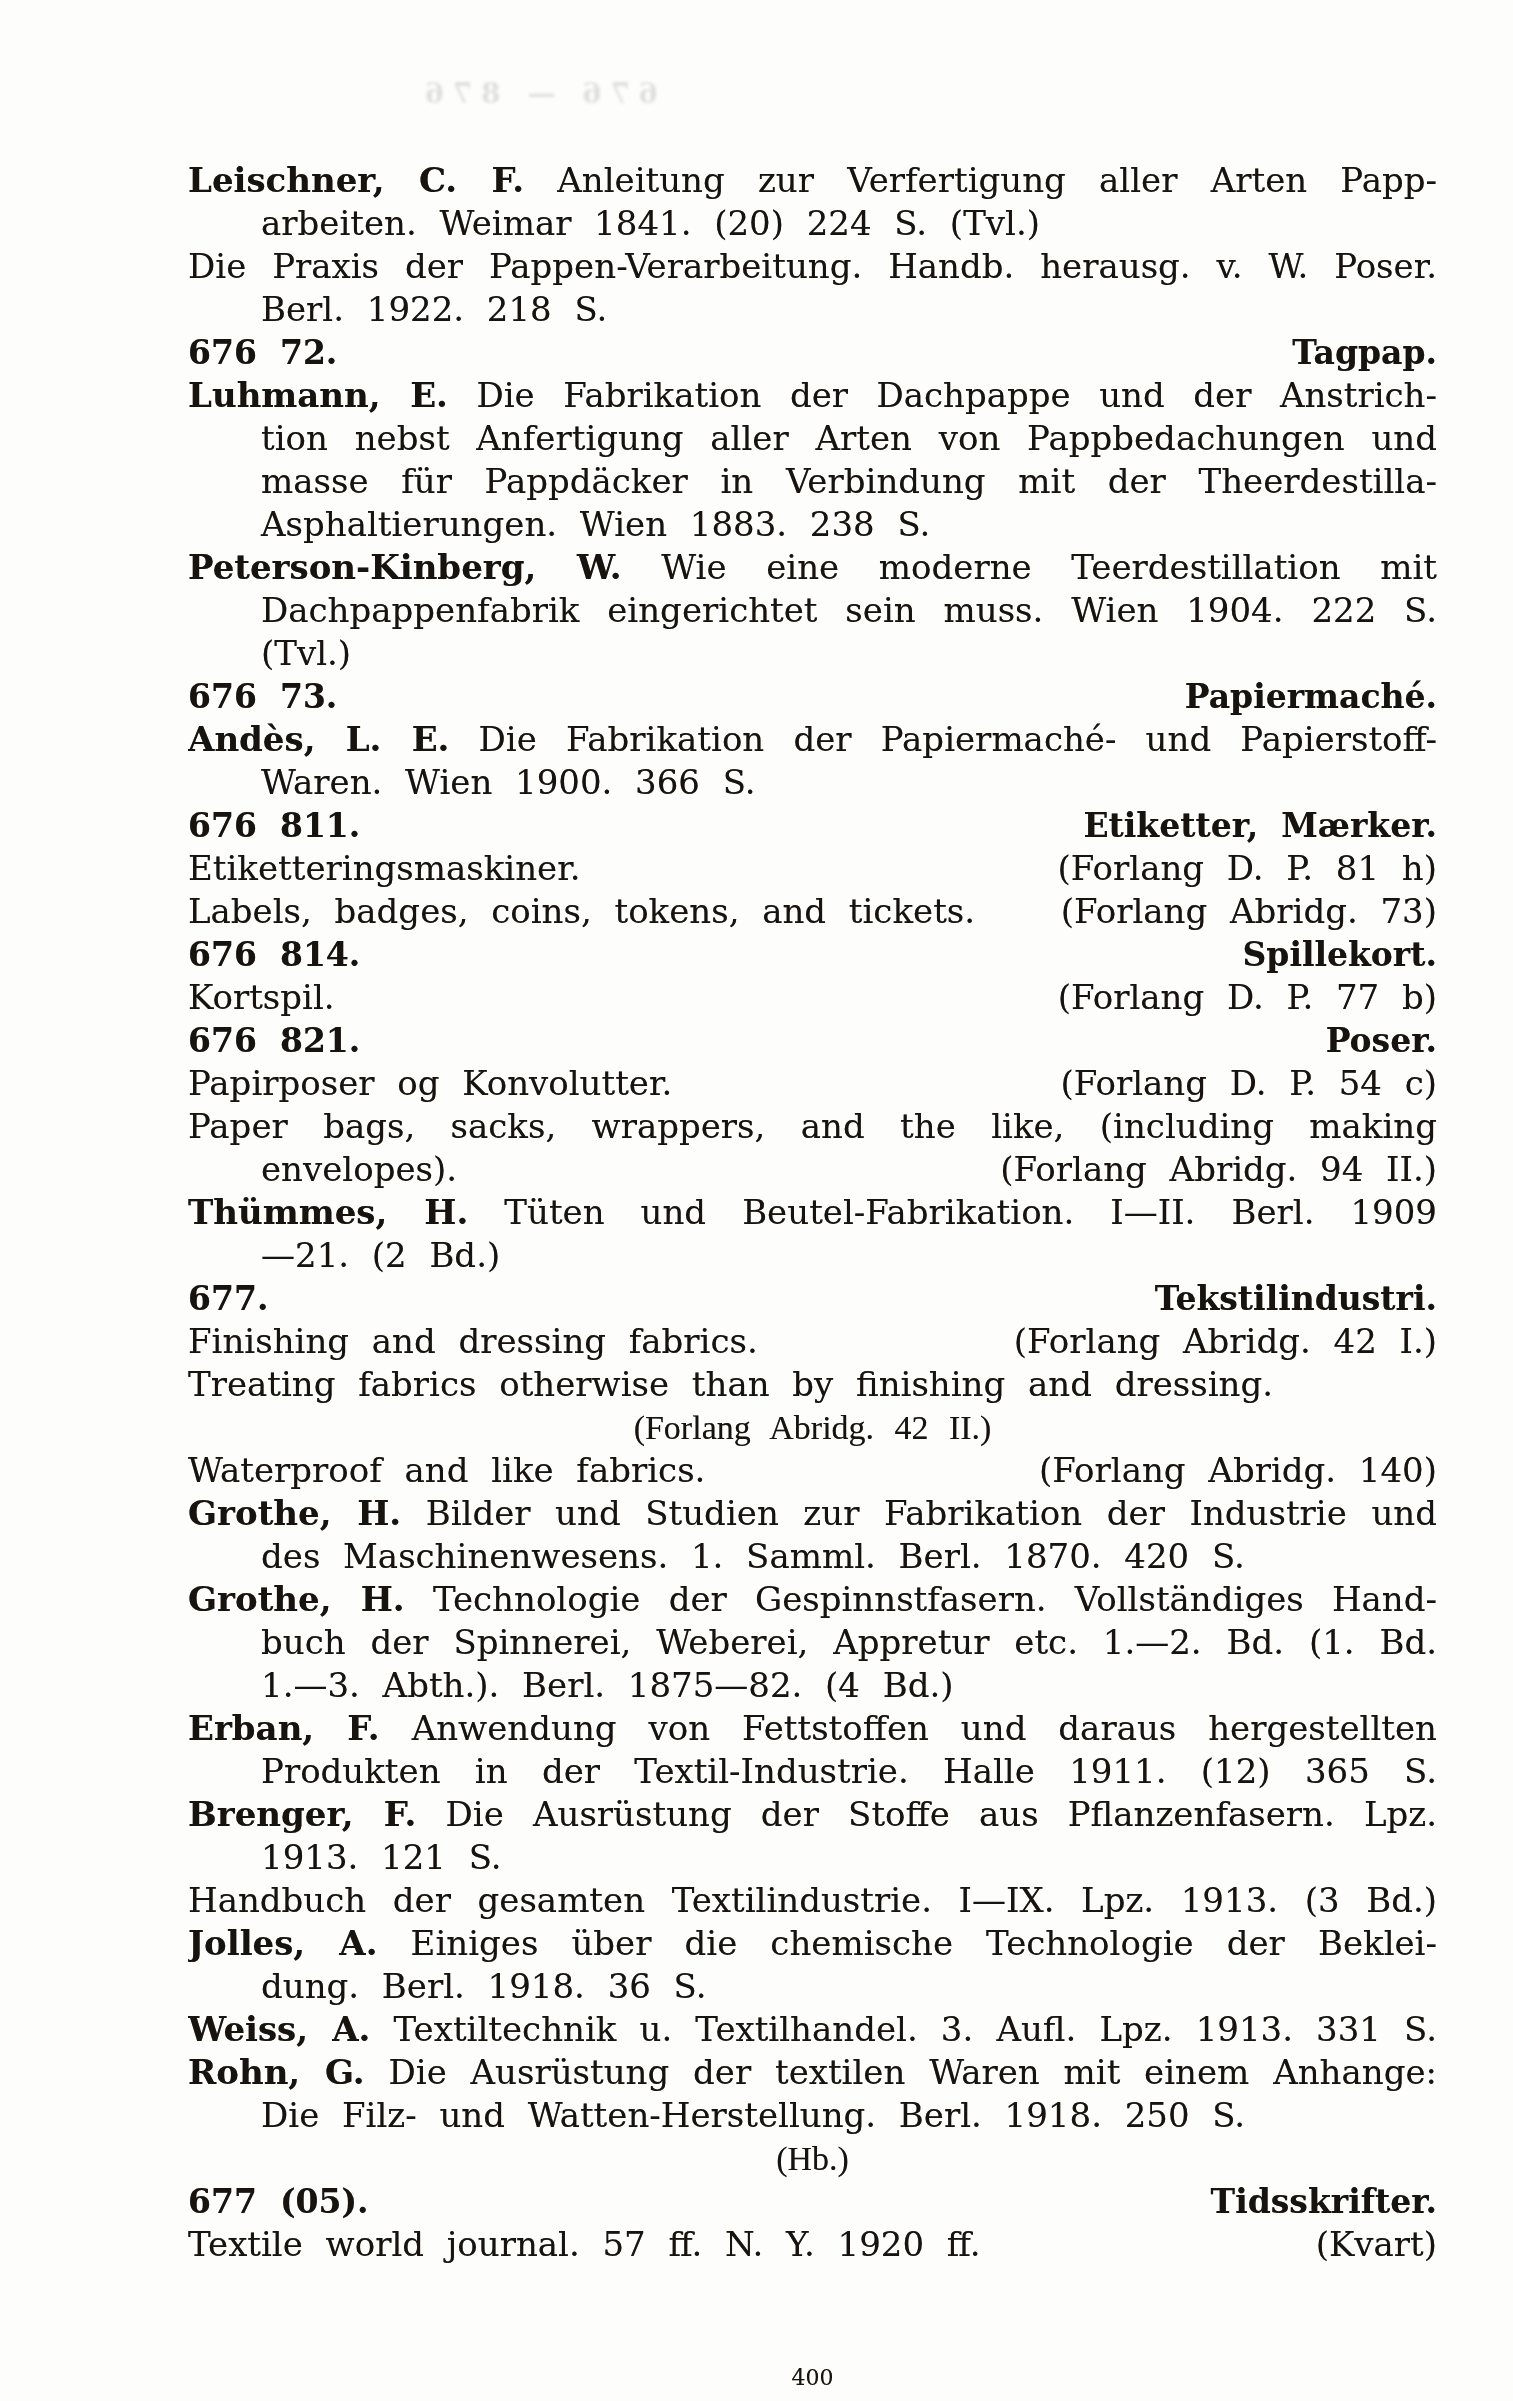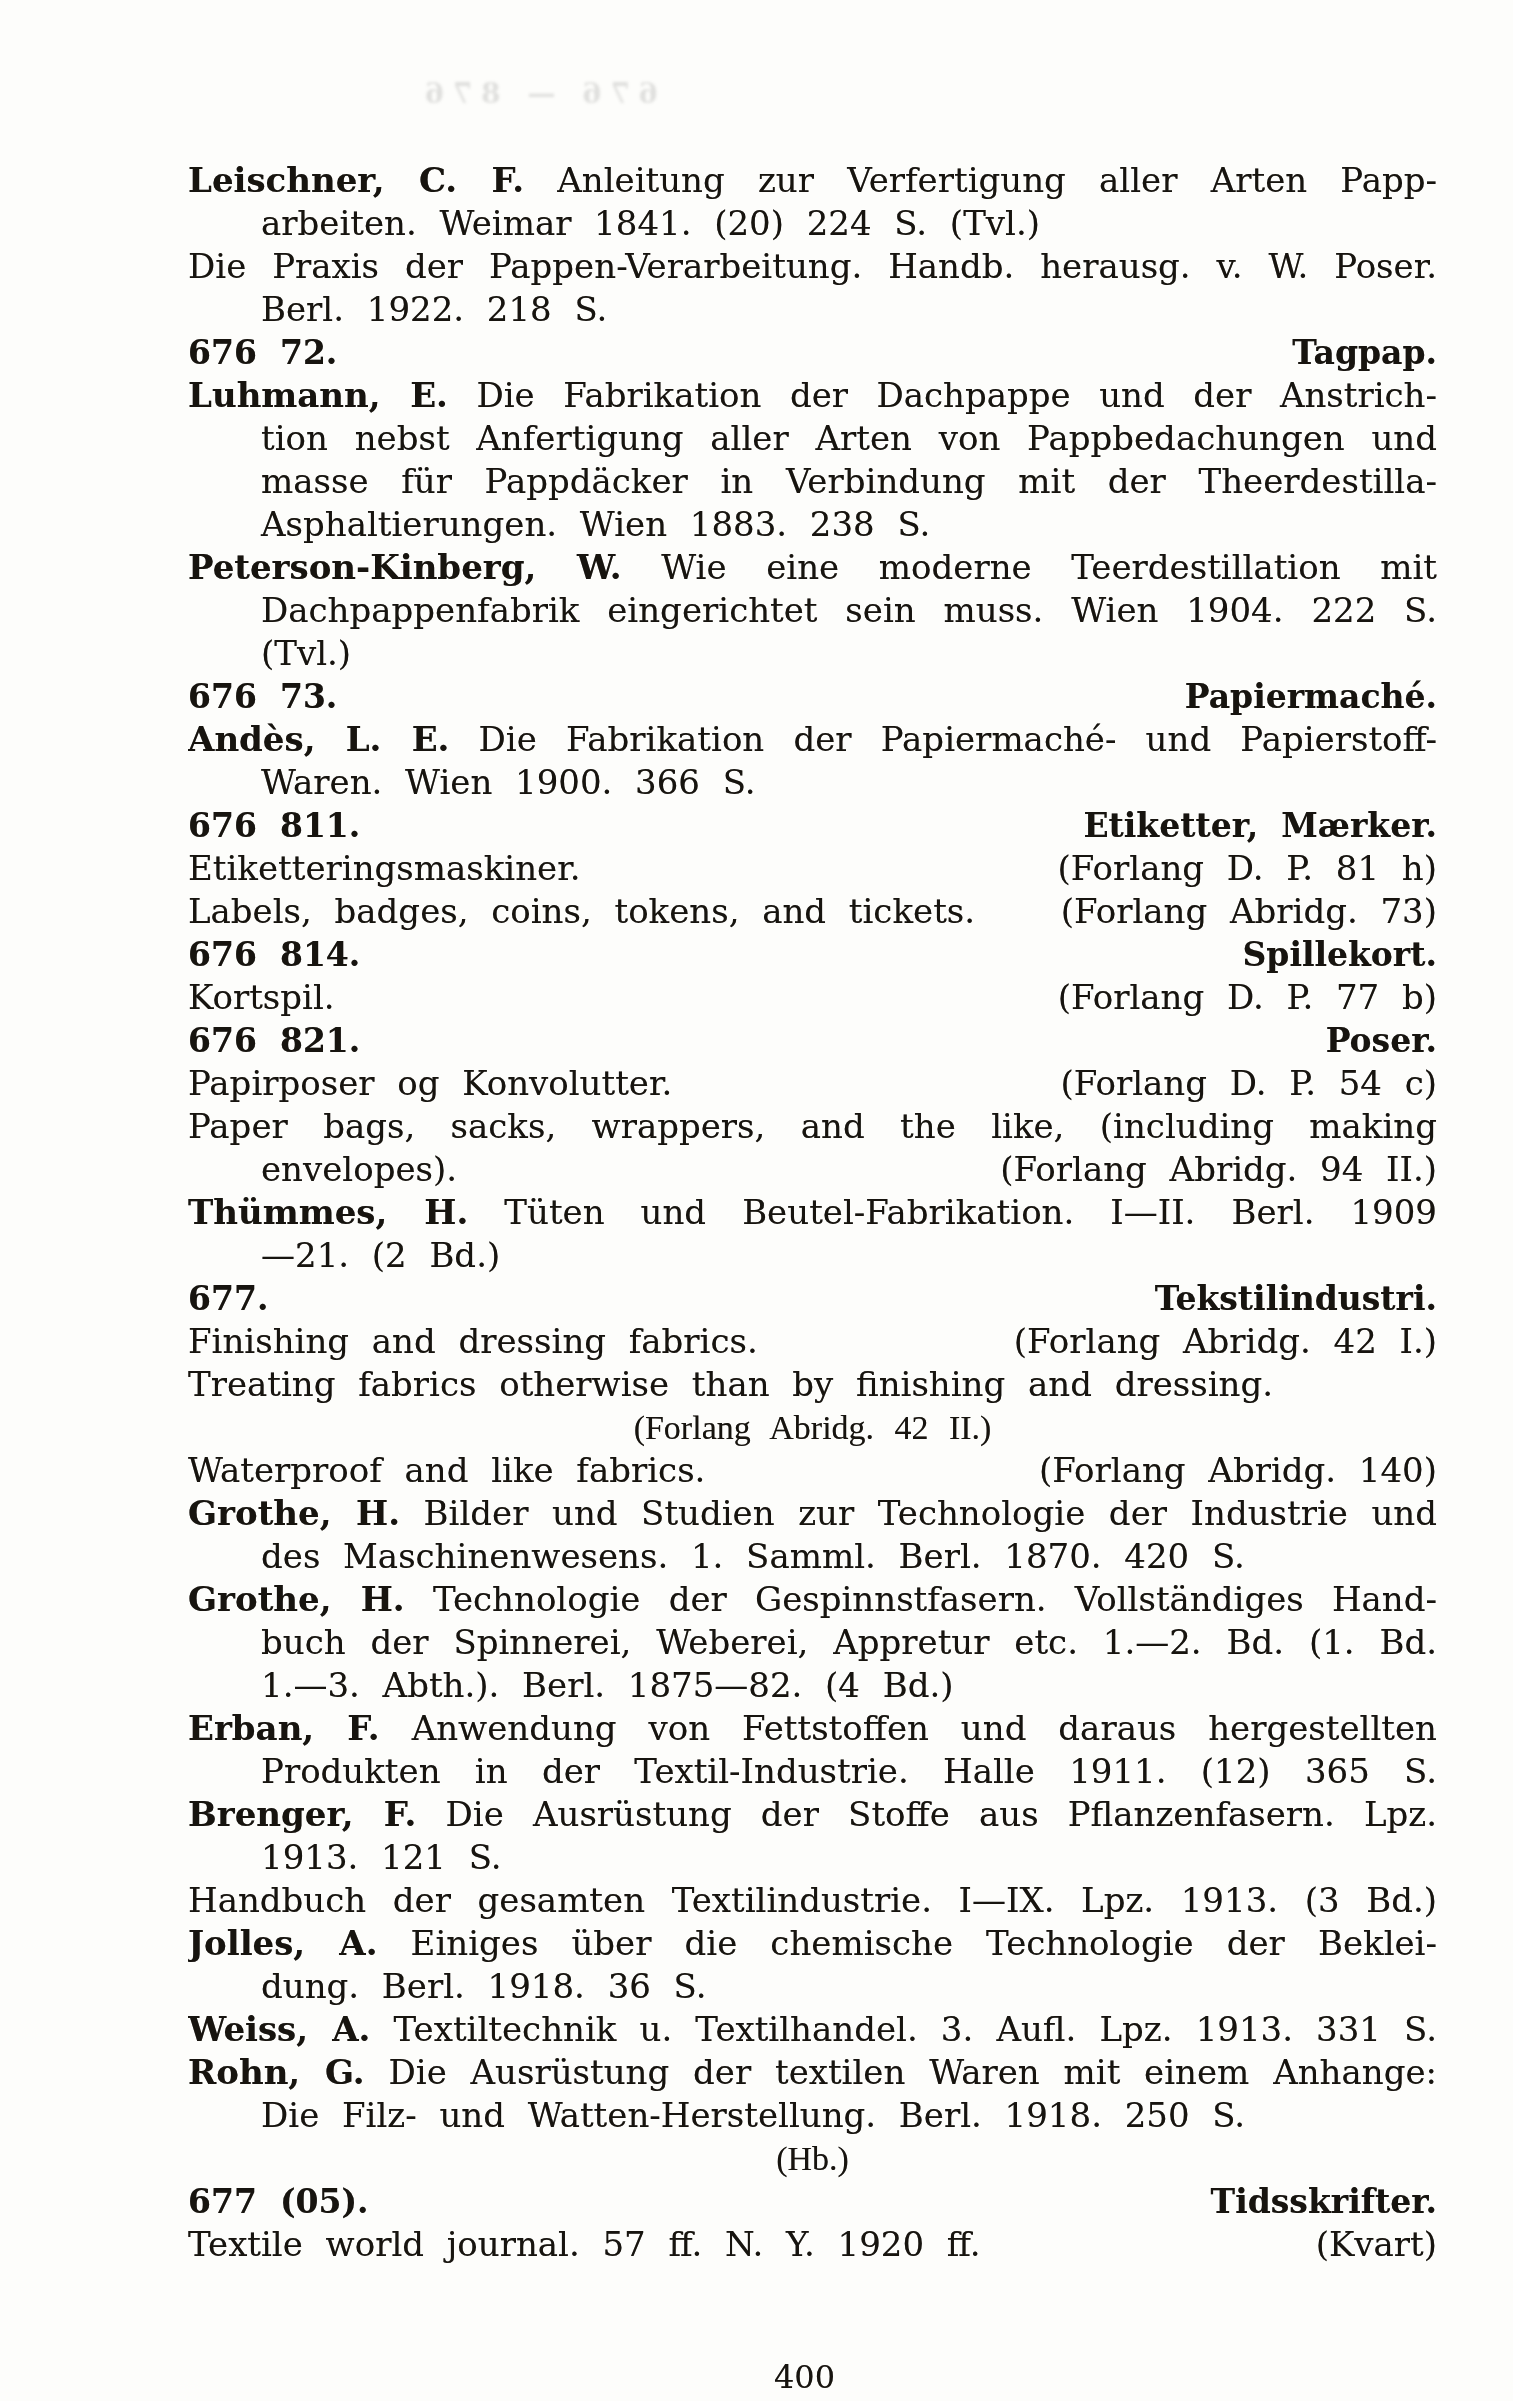--- a/index.html
+++ b/index.html
@@ -59,26 +59,26 @@
   .line.split {
     display: flex;
     justify-content: space-between;
     align-items: baseline;
   }
   .line.heading { font-size: 33px; }
   .line .right-text { white-space: nowrap; }
   .page-number {
     position: absolute;
     top: 2356px;
-    left: 180px;
+    left: 188px;
     width: 1249px;
     height: 43px;
     line-height: 43px;
     text-align: center;
-    font-size: 32px;
+    font-size: 22px;
     text-shadow: 0 0 0.5px rgba(20, 16, 10, 0.45);
   }
 </style>
 </head>
 <body>
 
 <div class="page">
   <div class="artifact">676 — 876</div>
 
   <main class="content" id="lines">
@@ -145,21 +145,21 @@
       <div class="line split">
         <span class="left-text"><span>Finishing and dressing fabrics.</span></span>
         <span class="right-text">(Forlang Abridg. 42 I.)</span>
       </div>
       <div class="line left"><span class="left-text"><span>Treating fabrics otherwise than by finishing and dressing.</span></span></div>
       <div class="line rightonly"><span class="left-text"><span>(Forlang Abridg. 42 II.)</span></span></div>
       <div class="line split">
         <span class="left-text"><span>Waterproof and like fabrics.</span></span>
         <span class="right-text">(Forlang Abridg. 140)</span>
       </div>
-      <div class="line justify"><span class="left-text"><b>Grothe, H.</b><span> Bilder und Studien zur Technologie der Industrie und</span></span></div>
+      <div class="line justify"><span class="left-text"><b>Grothe, H.</b><span> Bilder und Studien zur Fabrikation der Industrie und</span></span></div>
       <div class="line left indent"><span class="left-text"><span>des Maschinenwesens. 1. Samml. Berl. 1870. 420 S.</span></span></div>
       <div class="line justify"><span class="left-text"><b>Grothe, H.</b><span> Technologie der Gespinnstfasern. Vollständiges Hand-</span></span></div>
       <div class="line justify indent"><span class="left-text"><span>buch der Spinnerei, Weberei, Appretur etc. 1.—2. Bd. (1. Bd.</span></span></div>
       <div class="line left indent"><span class="left-text"><span>1.—3. Abth.). Berl. 1875—82. (4 Bd.)</span></span></div>
       <div class="line justify"><span class="left-text"><b>Erban, F.</b><span> Anwendung von Fettstoffen und daraus hergestellten</span></span></div>
       <div class="line justify indent"><span class="left-text"><span>Produkten in der Textil-Industrie. Halle 1911. (12) 365 S.</span></span></div>
       <div class="line justify"><span class="left-text"><b>Brenger, F.</b><span> Die Ausrüstung der Stoffe aus Pflanzenfasern. Lpz.</span></span></div>
       <div class="line left indent"><span class="left-text"><span>1913. 121 S.</span></span></div>
       <div class="line justify"><span class="left-text"><span>Handbuch der gesamten Textilindustrie. I—IX. Lpz. 1913. (3 Bd.)</span></span></div>
       <div class="line justify"><span class="left-text"><b>Jolles, A.</b><span> Einiges über die chemische Technologie der Beklei-</span></span></div>

